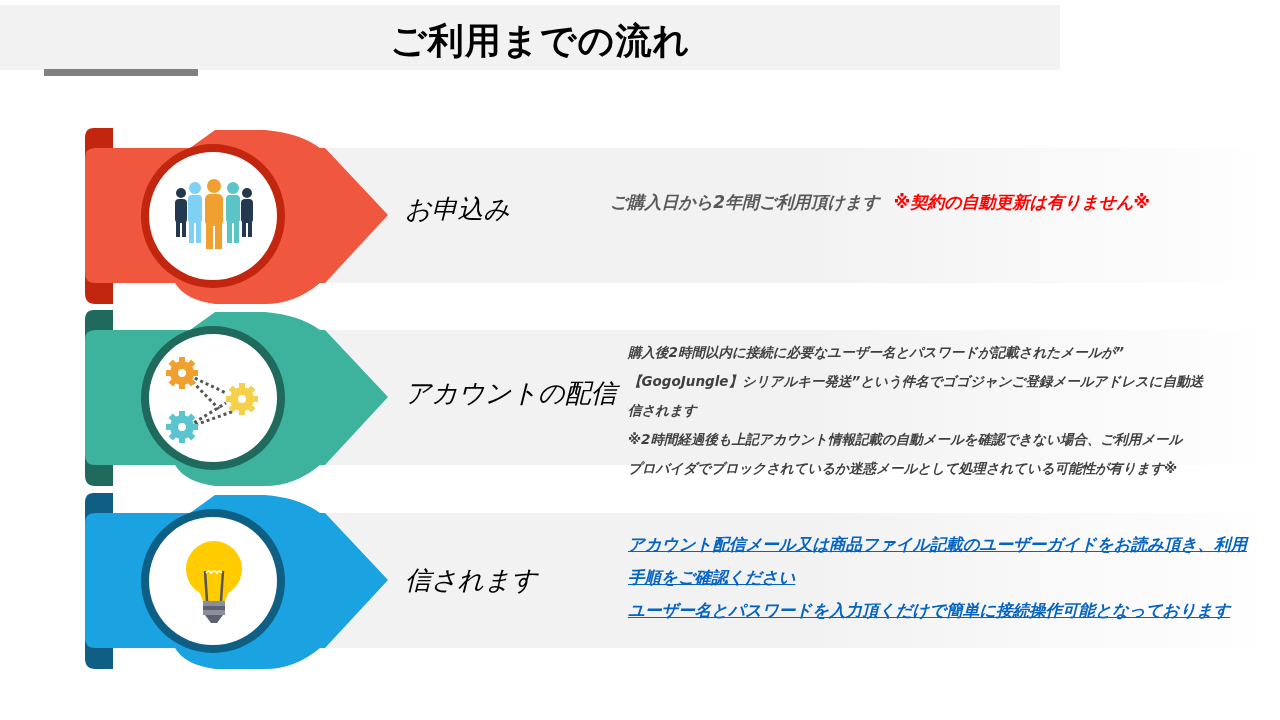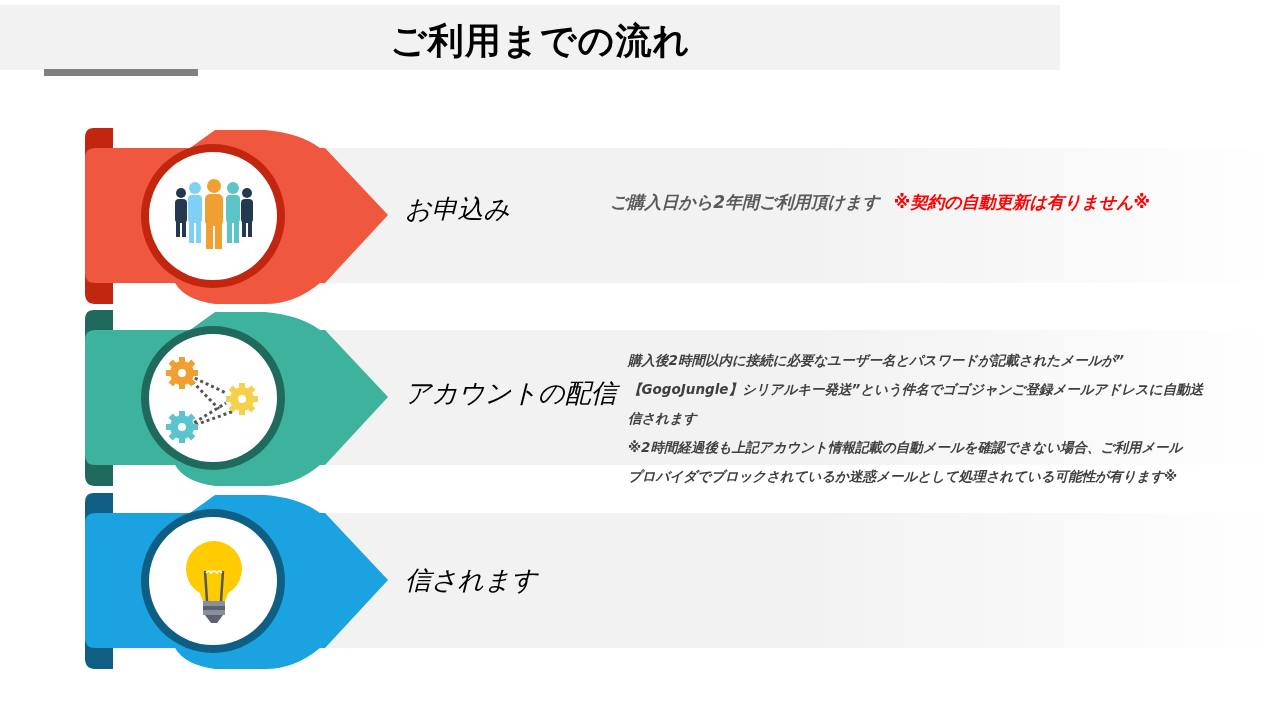--- a/index.html
+++ b/index.html
@@ -140,21 +140,21 @@
         <circle cx="28" cy="76" r="12"></circle>
         <rect x="25" y="60" width="6" height="32"></rect>
           <rect x="12" y="73" width="32" height="6"></rect>
         <rect x="25" y="60" width="6" height="32" transform="rotate(45 28 76)"></rect>
           <rect x="25" y="60" width="6" height="32" transform="rotate(-45 28 76)"></rect>
         <circle cx="28" cy="76" r="4" fill="#fff"></circle>
       </g>
     </svg>
   </div>
   <div class="step-label" style="top:66px;">アカウントの配信</div>
-  <div class="desc desc2" style="top:36px;">
+  <div class="desc desc2" style="top:28px;">
     <span class="desc-line">購入後2時間以内に接続に必要なユーザー名とパスワードが記載されたメールが”</span>
     <span class="desc-line">【GogoJungle】シリアルキー発送”という件名でゴゴジャンご登録メールアドレスに自動送</span>
     <span class="desc-line">信されます</span>
     <span class="desc-line">※2時間経過後も上記アカウント情報記載の自動メールを確認できない場合、ご利用メール</span>
     <span class="desc-line">プロバイダでブロックされているか迷惑メールとして処理されている可能性が有ります※</span>
   </div>
 </div>
 
 <div class="step" style="top:493px;">
   <div class="step-band"></div>
@@ -172,13 +172,18 @@
       <path d="M18 46 Q22 58 24 62 L46 62 Q48 58 52 46 Z" fill="#ffcc00"></path>
       <path d="M28 62 L26 32 M42 62 L44 32" stroke="#555" stroke-width="2.5" fill="none"></path>
       <path d="M27 34 Q30 30 32 34 Q35 30 38 34 Q40 30 43 34" stroke="#fff" stroke-width="1.5" fill="none"></path>
       <rect x="24" y="62" width="22" height="5" fill="#8a8f99"></rect>
       <rect x="24" y="67" width="22" height="4" fill="#5d6270"></rect>
       <rect x="24" y="71" width="22" height="5" fill="#8a8f99"></rect>
       <path d="M26 76 L44 76 L38 84 L32 84 Z" fill="#5d6270"></path>
     </svg>
   </div>
   <div class="step-label" style="top:70px;">信されます</div>
+  <div class="desc desc3">
+    <span class="desc-line link">アカウント配信メール又は商品ファイル記載のユーザーガイドをお読み頂き、利用</span>
+    <span class="desc-line link">手順をご確認ください</span>
+    <span class="desc-line link">ユーザー名とパスワードを入力頂くだけで簡単に接続操作可能となっております</span>
+  </div>
 </div>
 
 </body></html>

